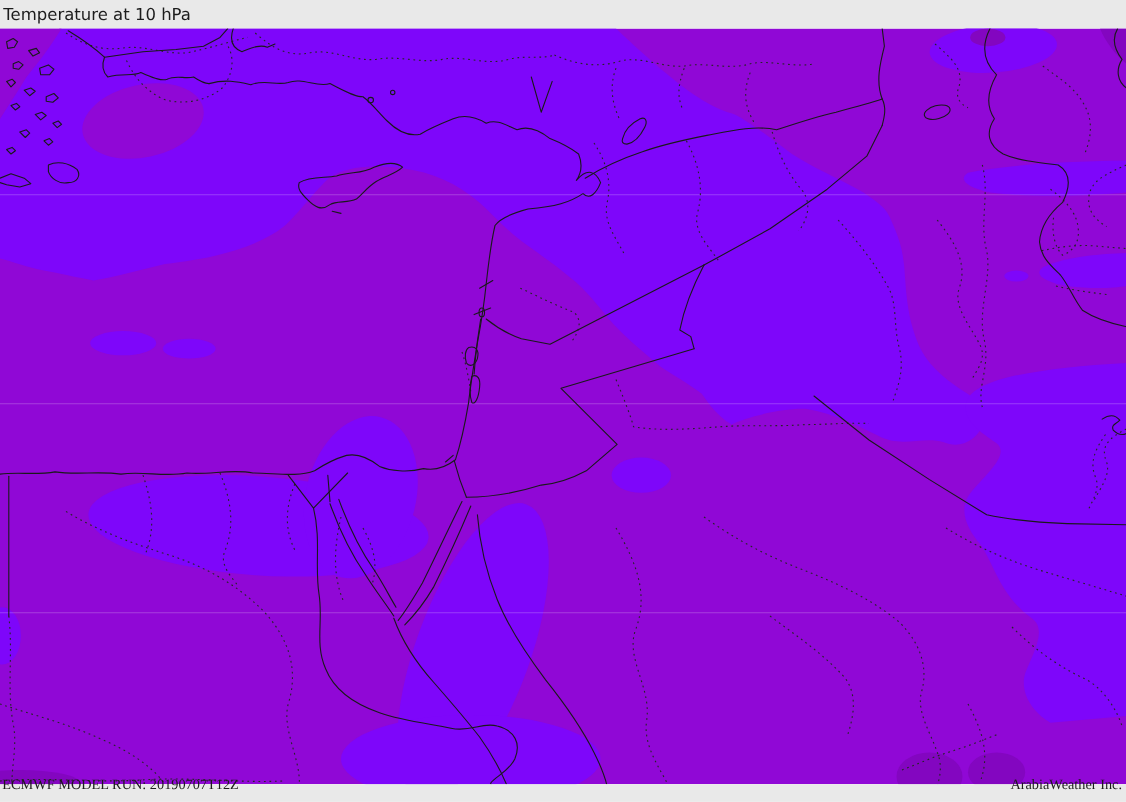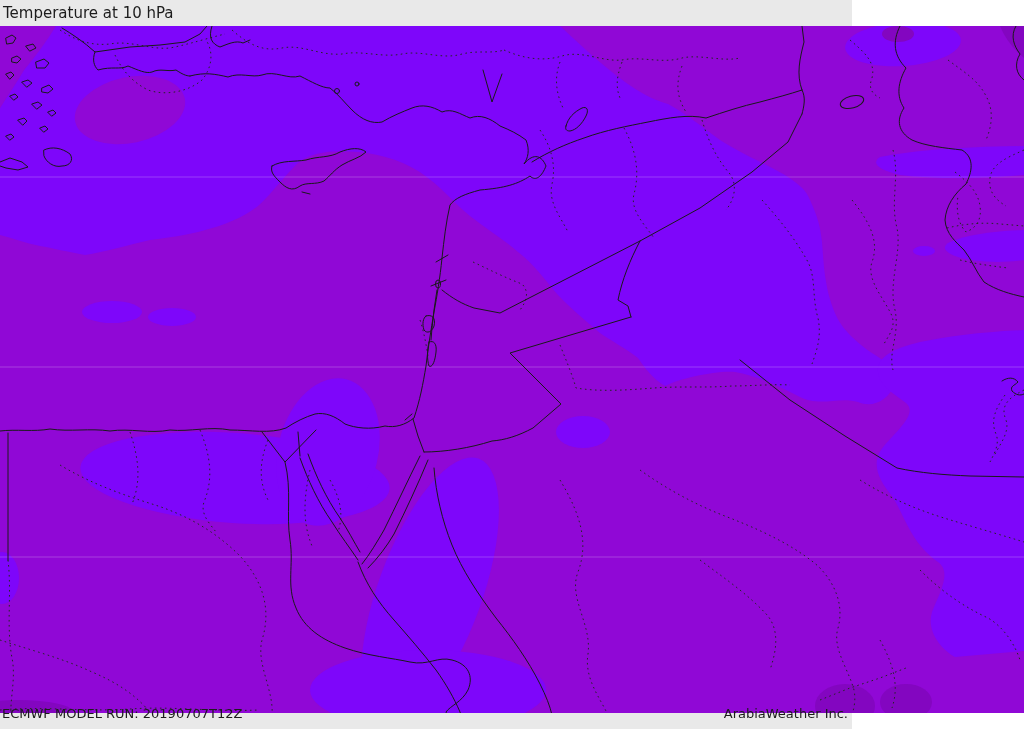--- a/index.html
+++ b/index.html
@@ -1,21 +1,21 @@
 <!DOCTYPE html>
 <html style="--c-bright: #7e06fa; --c-dark: #9008d6; --c-deep: #8306c0; --c-line: #1a1a1a; --c-adm: #262626; --c-bar: #e9e9e9; --c-bartext: #1c1c1c; --c-seam: rgba(255,255,255,0.22);"><head>
 <meta charset="utf-8">
 <style>
   html,body{margin:0;padding:0;background:#ffffff;}
   body{width:1024px;height:729px;overflow:hidden;position:relative;
        font-family:"DejaVu Sans","Liberation Sans",sans-serif;}
-  .bar{position:absolute;left:0;width:852px;background:var(--c-bar);color:var(--c-bartext);
+  .bar{position:absolute;left:0;width:1024px;background:var(--c-bar);color:var(--c-bartext);
        display:flex;justify-content:space-between;align-items:center;box-sizing:border-box;}
   #topbar{top:0;height:26px;font-size:15px;padding:0 4px 0 3px;}
-  #botbar{top:713px;height:16px;font-size:13px;padding:0 4px 16px 2px;}
+  #botbar{top:713px;height:16px;font-size:13px;padding:0 4px 16px 2px;font-family:Liberation Serif, serif;}
   #map-wrap{position:absolute;top:26px;left:0;width:1024px;height:687px;}
   svg{display:block;}
   .f-base{fill:var(--c-dark);}
   .f-bright{fill:var(--c-bright);}
   .f-dark{fill:var(--c-dark);}
   .f-deep{fill:var(--c-deep);}
   .ln{fill:none;stroke:var(--c-line);stroke-width:1;stroke-linejoin:round;stroke-linecap:round;}
   .adm{fill:none;stroke:var(--c-adm);stroke-width:1;stroke-dasharray:1.6 3.4;stroke-linejoin:round;}
   .seam{stroke:var(--c-seam);stroke-width:1;}
   .lbl{white-space:pre;}

